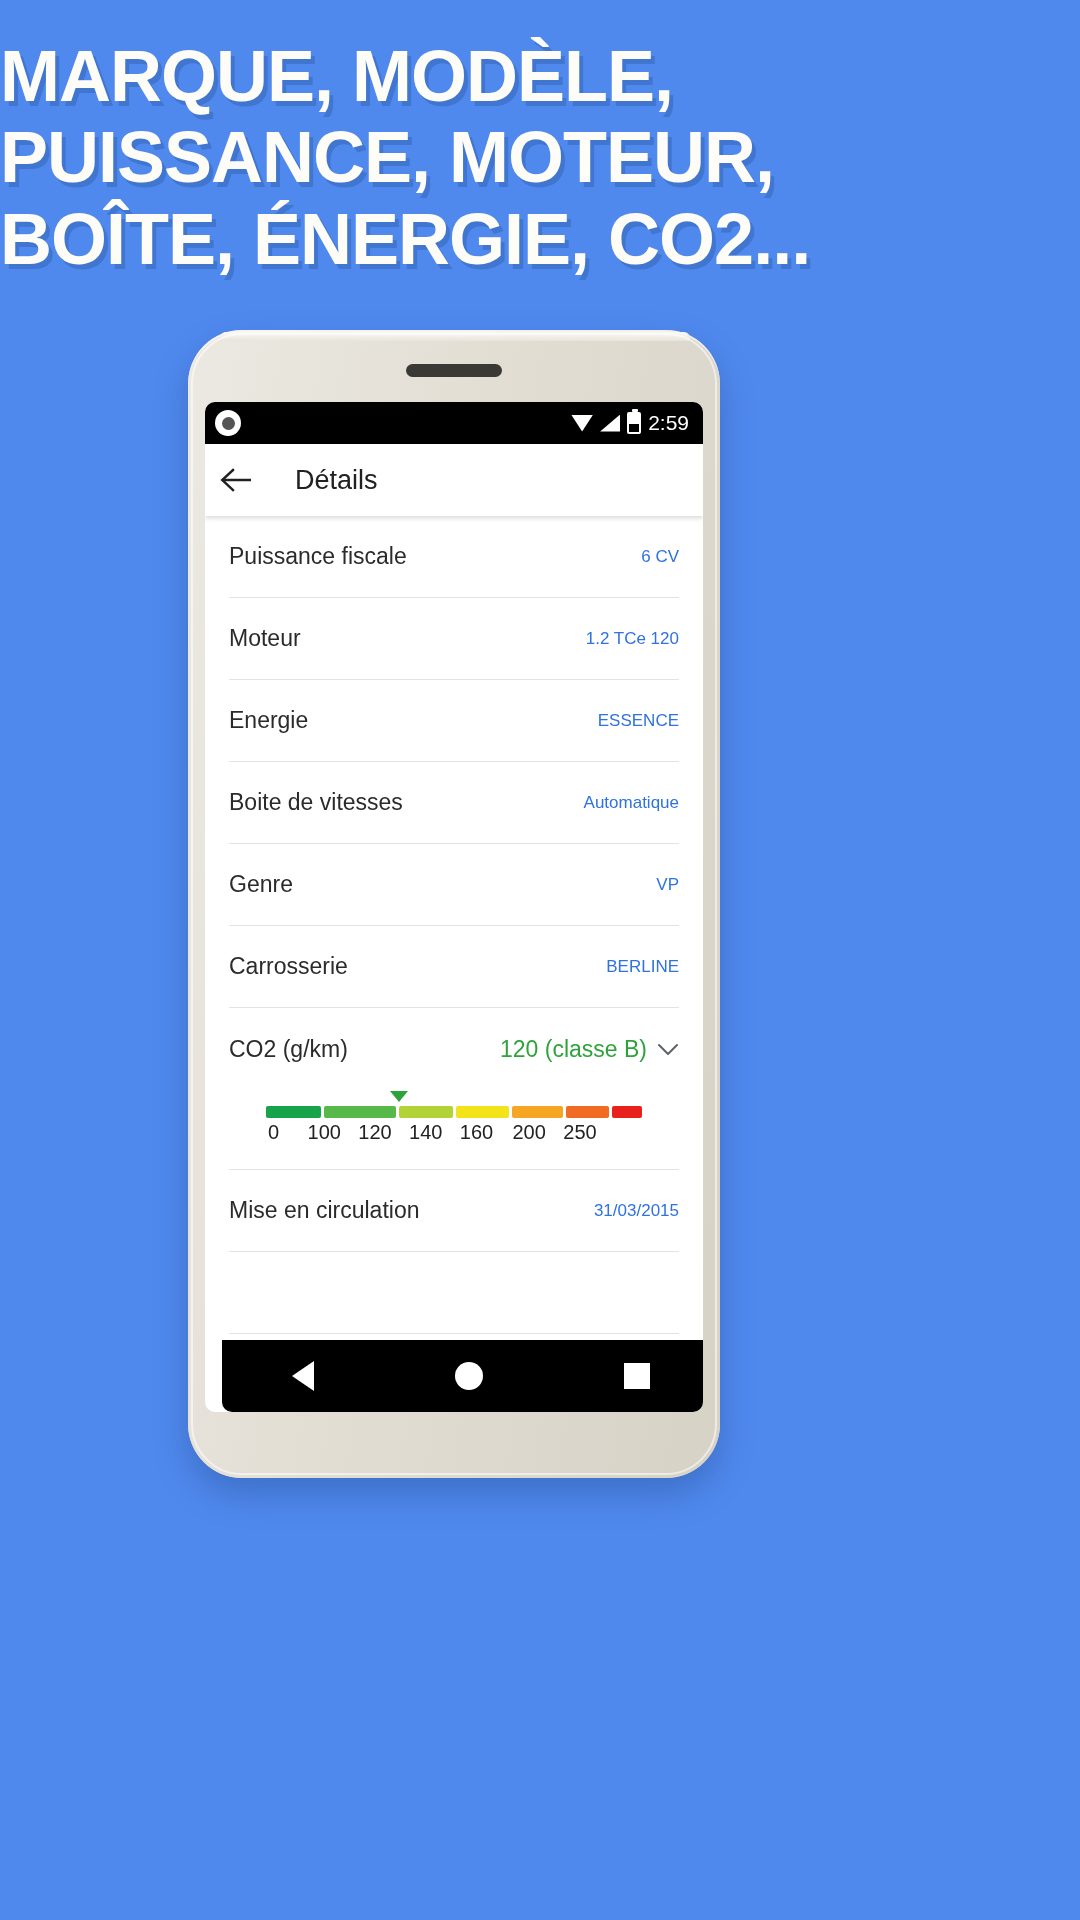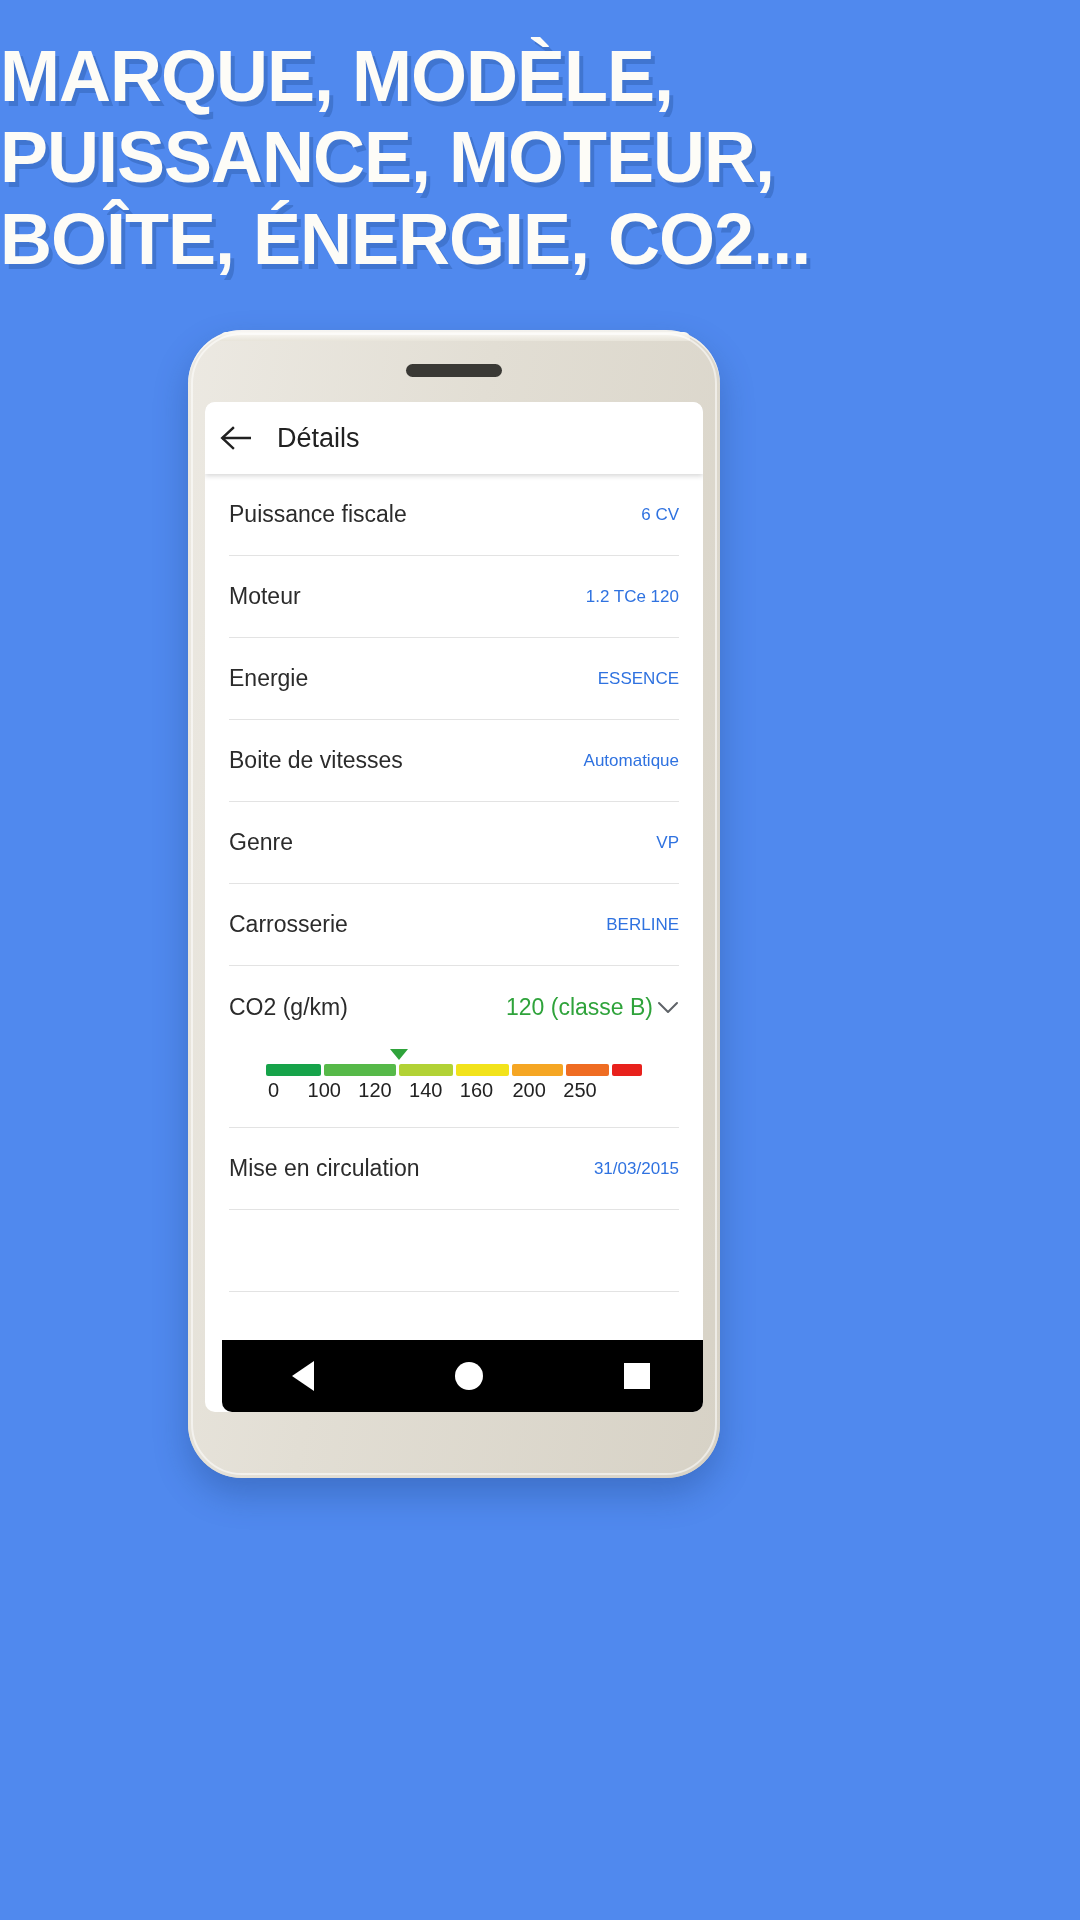--- a/index.html
+++ b/index.html
@@ -101,21 +101,21 @@
     height:72px; background:#fff;
     display:flex; align-items:center;
     box-shadow:0 2px 5px rgba(0,0,0,0.16);
     position:relative; z-index:3;
   }
   #back-arrow{
     width:64px; display:flex; align-items:center; justify-content:center;
     cursor:pointer;
   }
   #appbar-title{
-    font-size:27px; color:#212121; font-weight:500; margin-left:8px;
+    font-size:27px; color:#212121; font-weight:500; margin-left:26px;
   }
 
   
   #content{
     background:#fff;
     height:calc(1010px - 42px - 72px - 72px);
     overflow:hidden;
     padding:0 0 0 0;
   }
   .row{
@@ -131,21 +131,21 @@
   .row .value{
     font-size:17px; color:#2f72e0; text-align:right; white-space:nowrap;
   }
   .row.co2{
     flex-direction:column; align-items:stretch; padding:0; min-height:0;
   }
   .co2-top{
     display:flex;align-items:center;justify-content:space-between;
     min-height:82px;
   }
-  .co2-value{ font-size:23px; color:#2fa33b; display:flex; align-items:center; gap:4px;}
+  .co2-value{ font-size:23px; color:#2fa33b; display:flex; align-items:center; gap:10px;}
   .chev{ display:inline-block; }
 
   
   .gauge-wrap{ padding:6px 0 20px 0; display:flex; flex-direction:column; align-items:center;}
   .gauge{
     position:relative; width:376px;
   }
   .gauge-bars{ display:flex; gap:3px; height:12px;}
   .gauge-bars span{ display:block; border-radius:2px; }
   .marker{
@@ -191,20 +191,31 @@
 </div>
 
 <div id="phone">
   <div id="chin"></div>
   <div id="phone-highlight"></div>
   <div id="phone-inner-edge"></div>
   <div id="earpiece"></div>
 
   <div id="screen">
 
+    <div id="statusbar">
+      <span id="camera">
+          <i></i>
+        </span>
+      <span id="status-right">
+        <span class="sb-wifi"></span>
+        <span class="sb-signal"></span>
+        <span class="sb-batt"></span>
+        <span id="clock">2:59</span>
+      </span>
+    </div>
 
     <div id="appbar">
       <span id="back-arrow">
         <svg width="34" height="26" viewBox="0 0 34 26" aria-hidden="true">
           <path d="M2 13 H31" stroke="#212121" stroke-width="2.4" fill="none"></path>
           <path d="M13 3 L2.2 13 L13 23" stroke="#212121" stroke-width="2.4" fill="none" stroke-linecap="square"></path>
         </svg>
       </span>
       <span id="appbar-title">Détails</span>
     </div>

